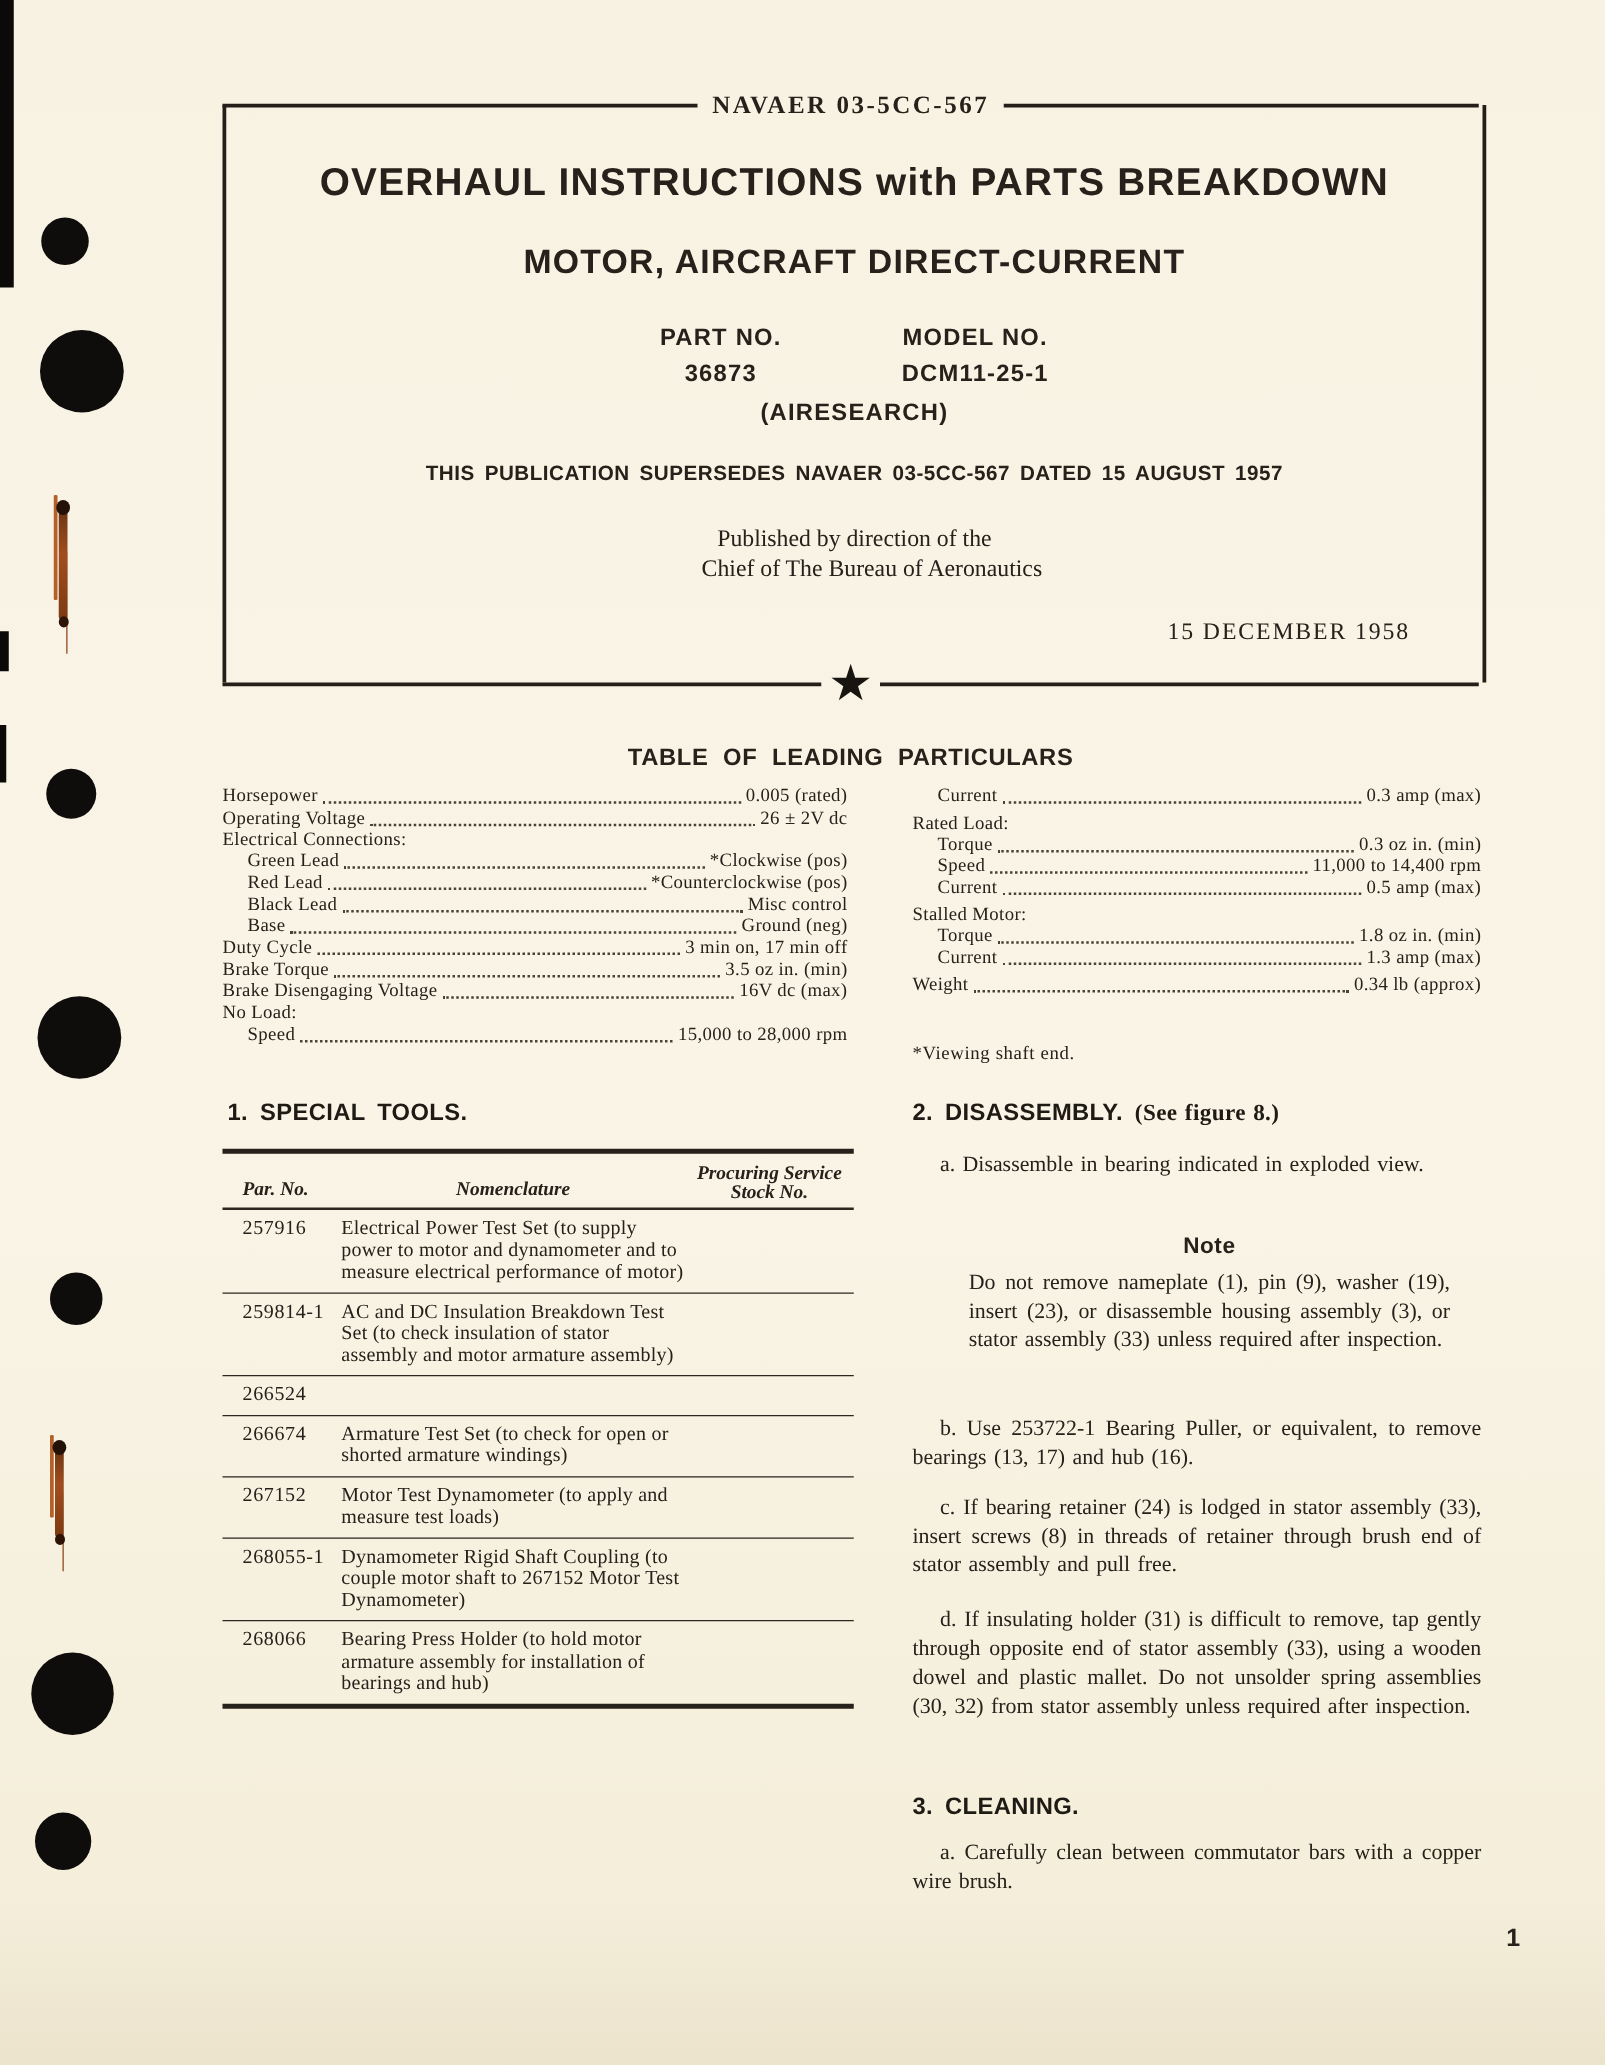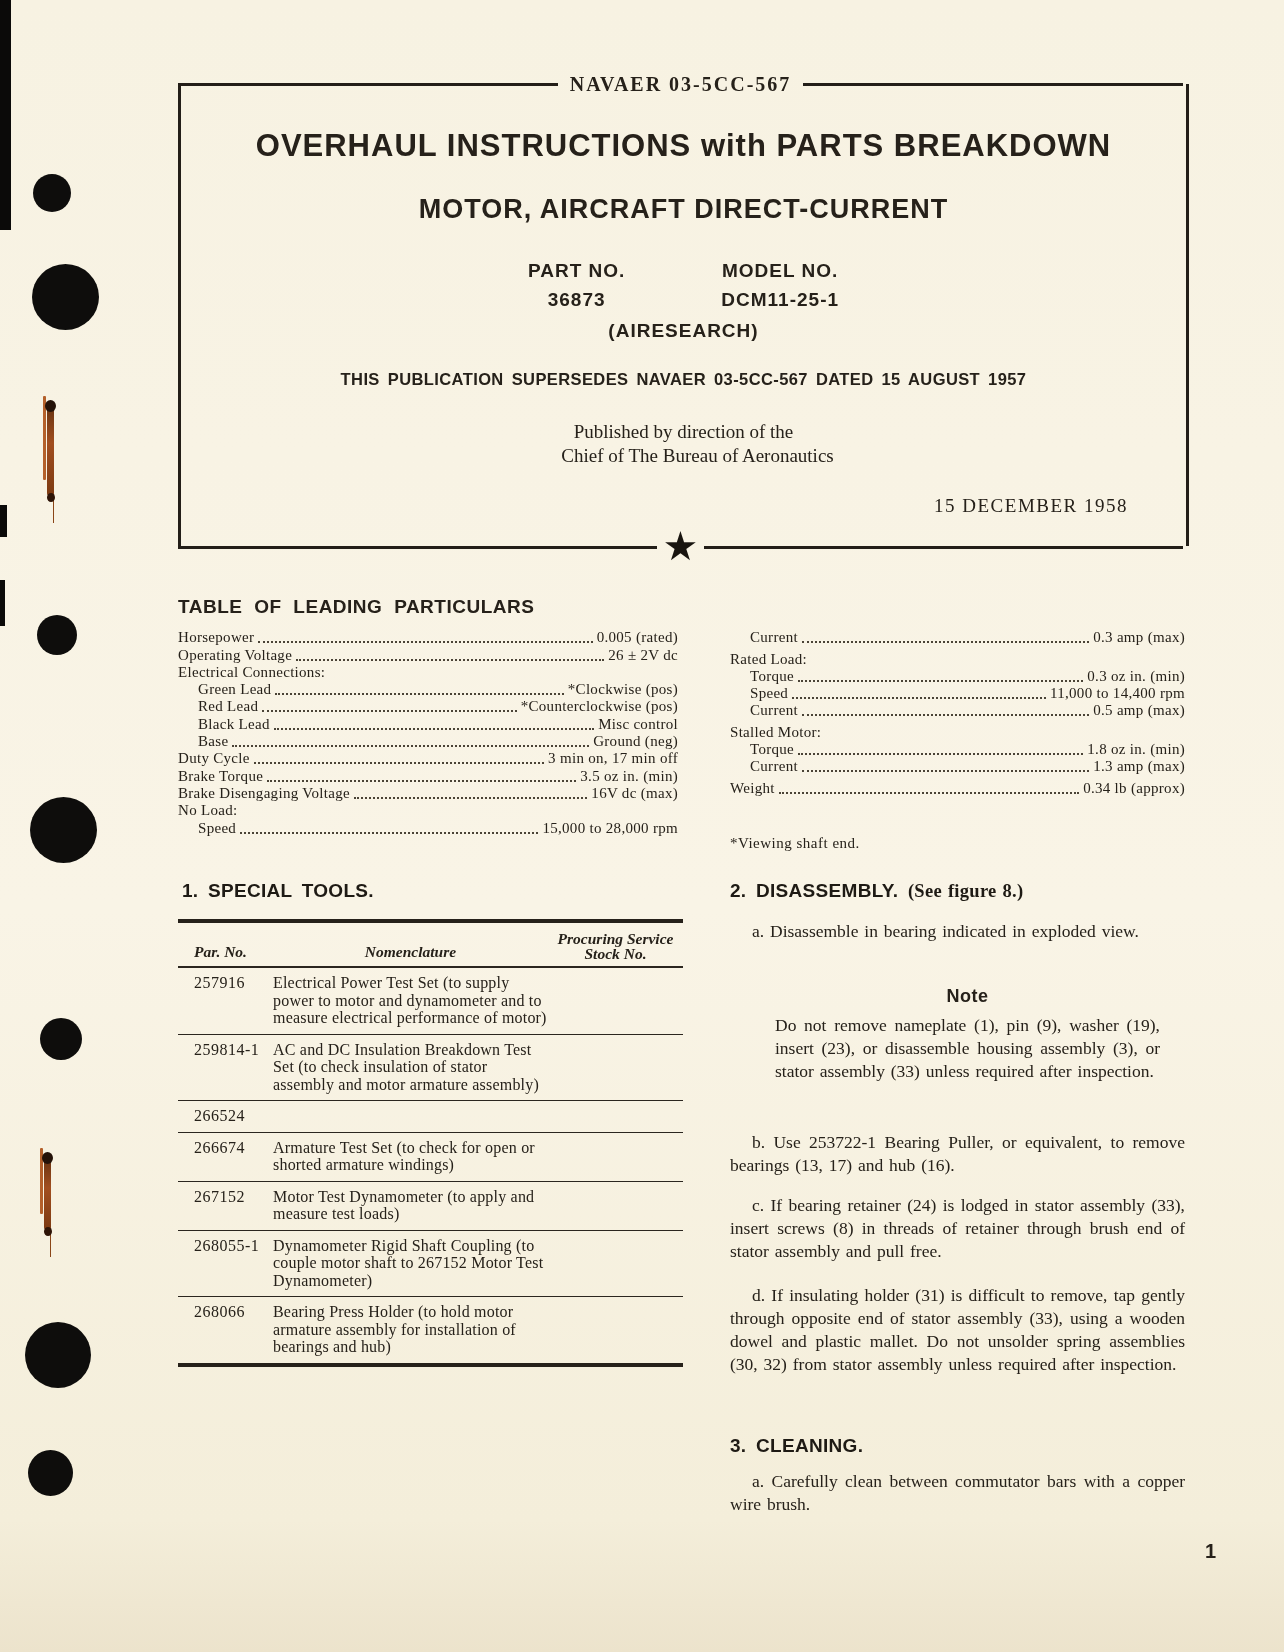--- a/index.html
+++ b/index.html
@@ -31,21 +31,21 @@
   .aires{position:absolute;top:236px;left:0;width:100%;font-size:19px;font-weight:bold;letter-spacing:1px;}
   .supersede{position:absolute;top:286px;left:0;width:100%;font-size:16.5px;font-weight:bold;letter-spacing:.4px;word-spacing:3px;}
   .pub1{position:absolute;top:337px;left:0;width:100%;font-size:19px;}
   .pub2{position:absolute;top:361px;left:0;width:100%;font-size:19px;margin-left:14px;}
   .pdate{position:absolute;top:411px;left:0;width:100%;text-align:right;padding-right:58px;
          box-sizing:border-box;font-size:19px;letter-spacing:1.5px;}
   .boxbottom{position:absolute;left:178px;top:527px;width:1005px;height:40px;display:flex;align-items:center;}
   .boxbottom .rule{flex:1;height:3px;background:#231e18;}
   .star{font-size:40px;line-height:40px;margin:0 6px;color:#18140f;}
   
-  .pheading{position:absolute;left:178px;top:596px;width:1005px;
+  .pheading{position:absolute;left:178px;top:596px;width:1005px;text-align:center;
             font-size:19px;font-weight:bold;word-spacing:6px;letter-spacing:.5px;}
   .pcol{position:absolute;font-size:15px;letter-spacing:.3px;}
   .pcol-left{left:178px;top:629px;width:500px;}
   .pcol-right{left:730px;top:629px;width:455px;}
   .prow{display:flex;align-items:flex-end;height:17.3px;}
   .prow.indent{padding-left:20px;}
   .prow.gap{margin-top:4px;}
   .plabel{white-space:nowrap;}
   .leader{flex:1;border-bottom:2px dotted #4a4336;margin:0 4px 3px 4px;min-width:12px;}
   .pvalue{white-space:nowrap;}

